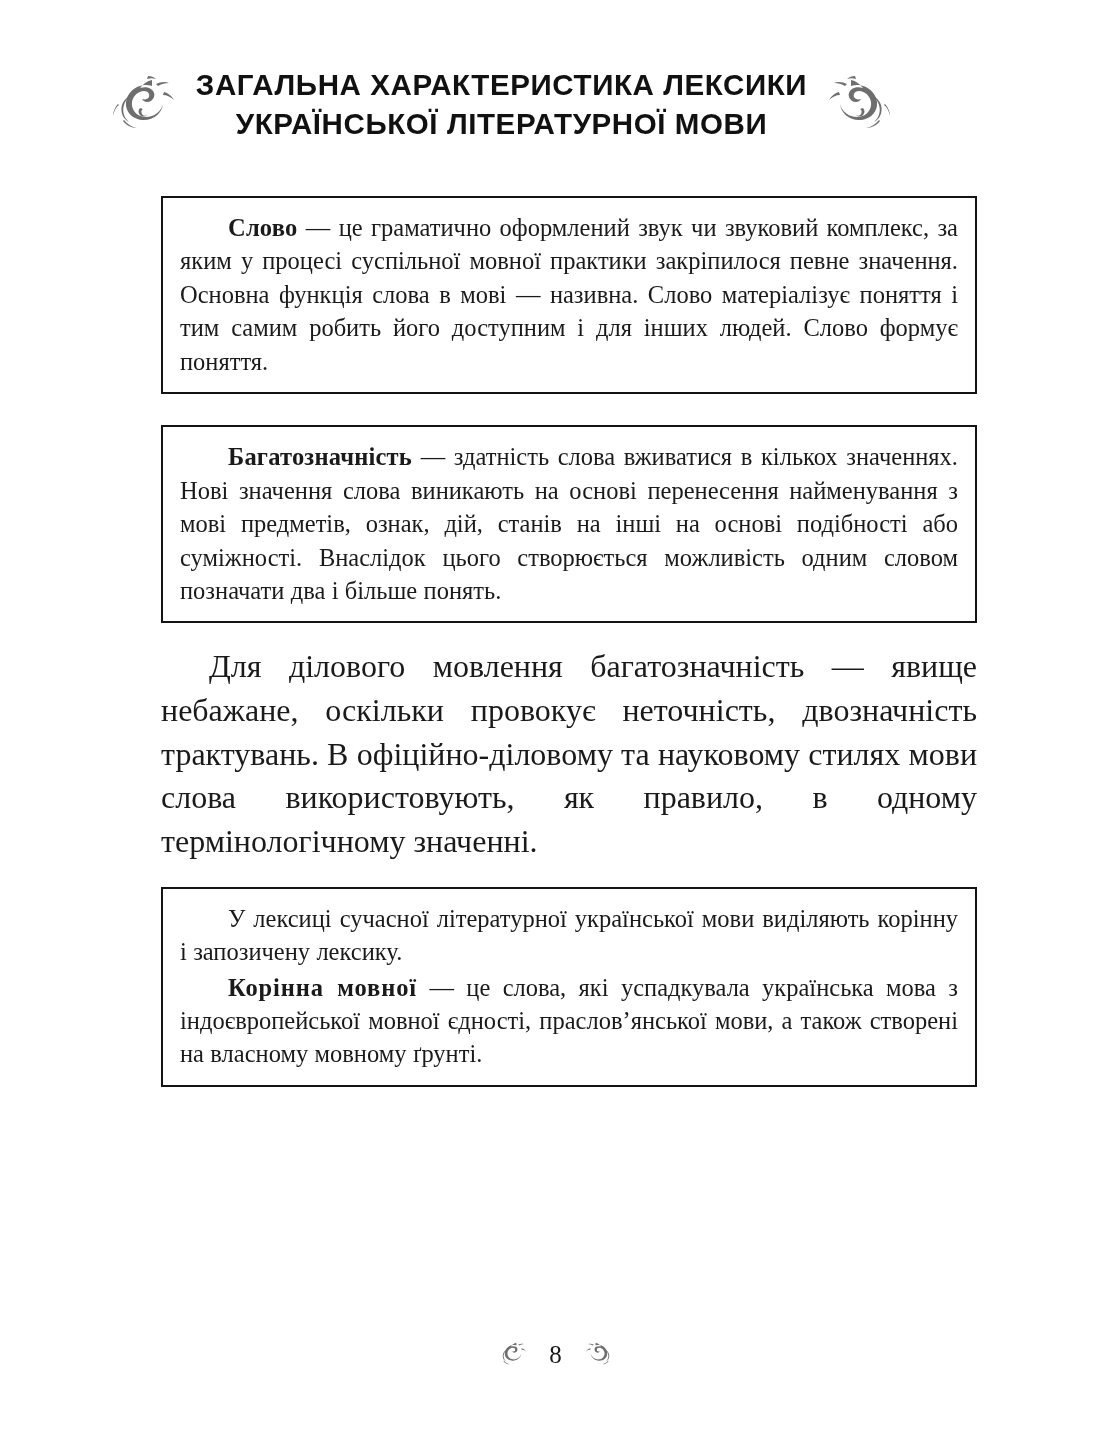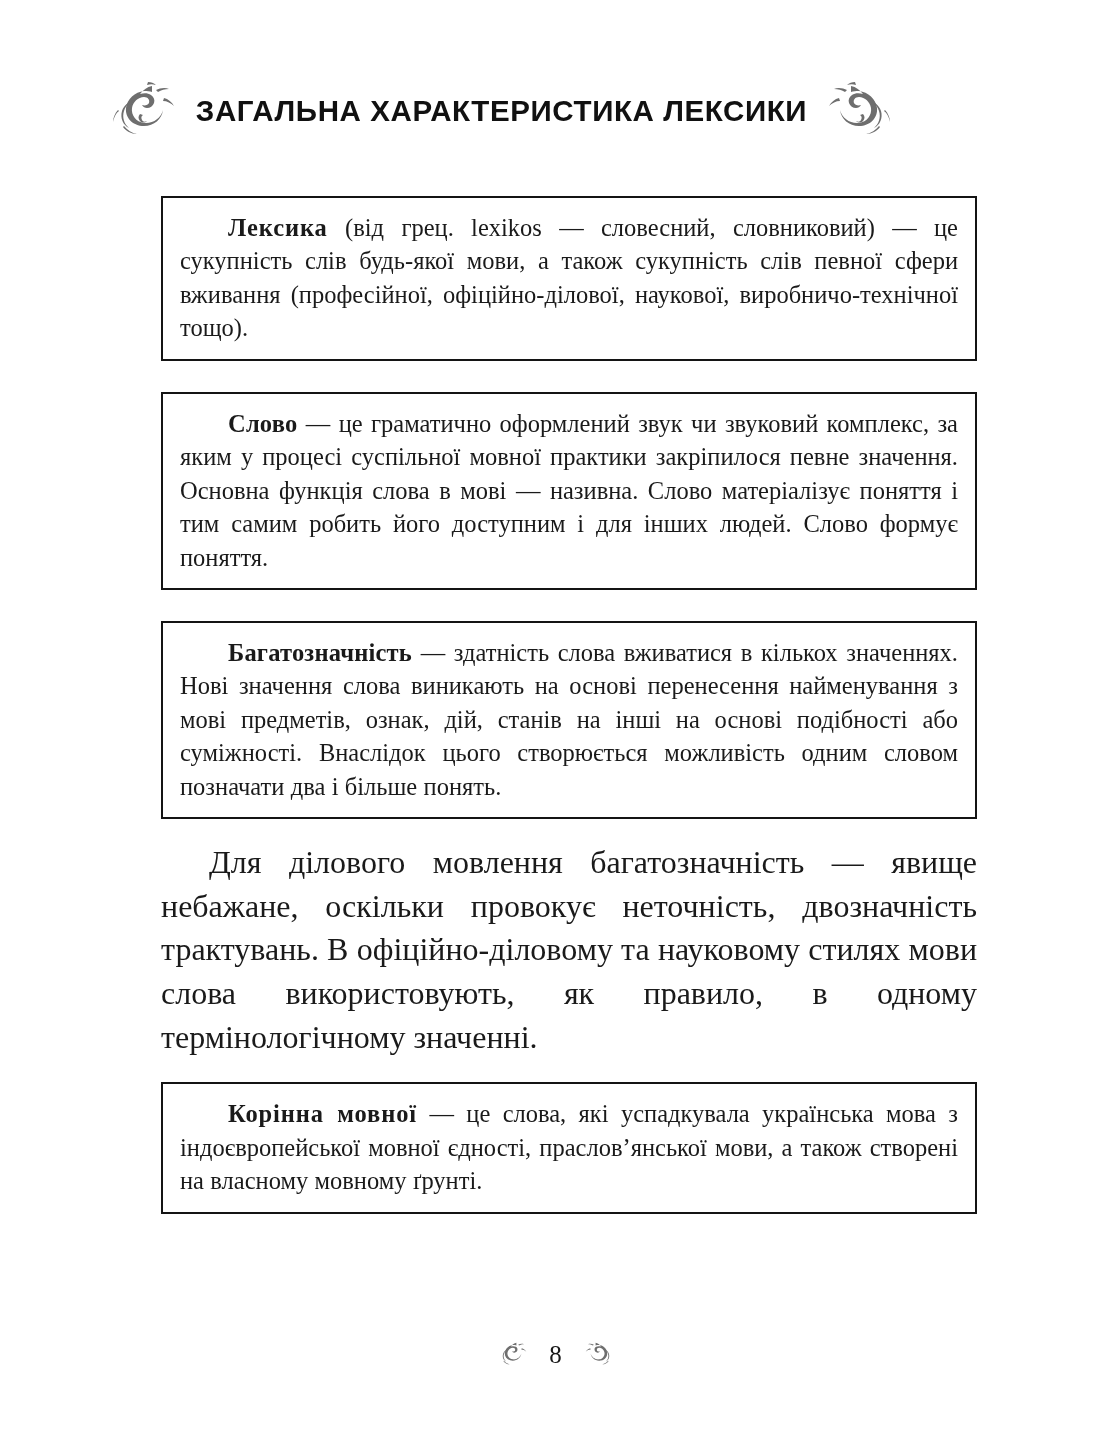--- a/index.html
+++ b/index.html
@@ -20,21 +20,21 @@
   .page {
     position: absolute;
     inset: 0;
     padding: 0;
   }
 
   
   .page-header {
     position: absolute;
     left: 0;
-    top: 80px;
+    top: 66px;
     width: 1003px;
     display: flex;
     align-items: center;
     justify-content: center;
     gap: 18px;
   }
 
   .ornament {
     width: 74px;
     height: 62px;
@@ -148,20 +148,21 @@
           <path d="M14 30c-3 3-5 8-5 12 1-5 3-9 6-11l-1-1z"></path>
           <path d="M36 34c-2 2-2 5 0 7 2 2 5 2 7 0-2 1-4 1-5-1-1-2-1-4 1-5l-3-1z"></path>
           <path d="M44 2c3 0 6 1 8 3-3-1-6-1-9 0l1-3z"></path>
           <path d="M20 46c3 4 8 7 13 8-6 0-11-3-14-7l1-1z"></path>
         </g>
       </svg>
     </span>
 
     <div class="title-block">
       <span class="title-line">ЗАГАЛЬНА ХАРАКТЕРИСТИКА ЛЕКСИКИ</span>
+      <span class="title-line">УКРАЇНСЬКОЇ ЛІТЕРАТУРНОЇ МОВИ</span>
     </div>
 
     <span class="ornament ornament-right" aria-hidden="true">
       <svg viewBox="0 0 74 62" fill="none" xmlns="http://www.w3.org/2000/svg">
         <g fill="currentColor">
           <path d="M48 6c-5 1-9 4-12 8 4-1 8-1 11 1 3 2 4 5 3 8-1 3-4 5-7 5-2 0-4-1-5-3 3 1 6 0 7-2 1-3-1-6-5-6-6 0-11 5-12 11-1 7 4 14 12 15 9 1 17-5 19-13-1 9-9 16-19 16C29 46 21 38 22 28c1-9 9-16 18-17 3 0 6 0 8 1z"></path>
           <path d="M31 20c-6 1-11 5-13 11-2 7 1 14 7 17-5-4-7-11-5-17 2-6 6-10 11-11z"></path>
           <path d="M52 10c4-2 9-3 13-1-4 0-8 1-11 3l-2-2z"></path>
           <path d="M60 18c4 1 8 4 10 8-3-3-7-5-11-5l1-3z"></path>
           <path d="M14 30c-3 3-5 8-5 12 1-5 3-9 6-11l-1-1z"></path>
@@ -169,39 +170,37 @@
           <path d="M44 2c3 0 6 1 8 3-3-1-6-1-9 0l1-3z"></path>
           <path d="M20 46c3 4 8 7 13 8-6 0-11-3-14-7l1-1z"></path>
         </g>
       </svg>
     </span>
 
   </div>
 
   <div class="content">
 
-    <div class="def-box">
-      <p class="para last-line-left"><span class="term">Лексика</span><span> (від грец. lexikos — словесний, словниковий) — це сукупність слів будь-якої мови, а також сукупність слів певної сфери вживання (професійної, офіційно-ділової, наукової, ви­робничо-технічної тощо).</span></p>
-    </div>
 
     <div class="def-box">
       <p class="para last-line-left"><span class="term-tight">Слово</span><span> — це граматично оформлений звук чи звуковий ком­плекс, за яким у процесі суспільної мовної практики закріпило­ся певне значення. Основна функція слова в мові — називна. Слово матеріалізує поняття і тим самим робить його доступним і для інших людей. Слово формує поняття.</span></p>
     </div>
 
     <div class="def-box">
       <p class="para last-line-left"><span class="term-tight">Багатозначність</span><span> — здатність слова вживатися в кількох значеннях. Нові значення слова виникають на основі перене­сення найменування з мові предметів, ознак, дій, станів на інші на основі подібності або суміжності. Внаслідок цього створюється можливість одним словом позначати два і більше понять.</span></p>
     </div>
 
 
 
     <div class="free-block">
       <p class="free-para last-line-left">Для ділового мовлення багатозначність — явище небажане, оскільки провокує неточність, двозначність трактувань. В офі­ційно-діловому та науковому стилях мови слова використовують, як правило, в одному термінологічному значенні.</p>
     </div>
 
     <div class="def-box">
+      <p class="para last-line-left">У лексиці сучасної літературної української мови виділяють корінну і запозичену лексику.</p>
       <p class="para last-line-left"><span class="term">Корінна мовної</span><span> — це слова, які успадкувала українська мова з індоєвропейської мовної єдності, праслов’янської мови, а також створені на власному мовному ґрунті.</span></p>
     </div>
 
   </div>
 
   <div class="page-footer">
 
     <span class="footer-ornament left" aria-hidden="true">
       <svg viewBox="0 0 74 62" fill="none" xmlns="http://www.w3.org/2000/svg">
         <g fill="currentColor">

